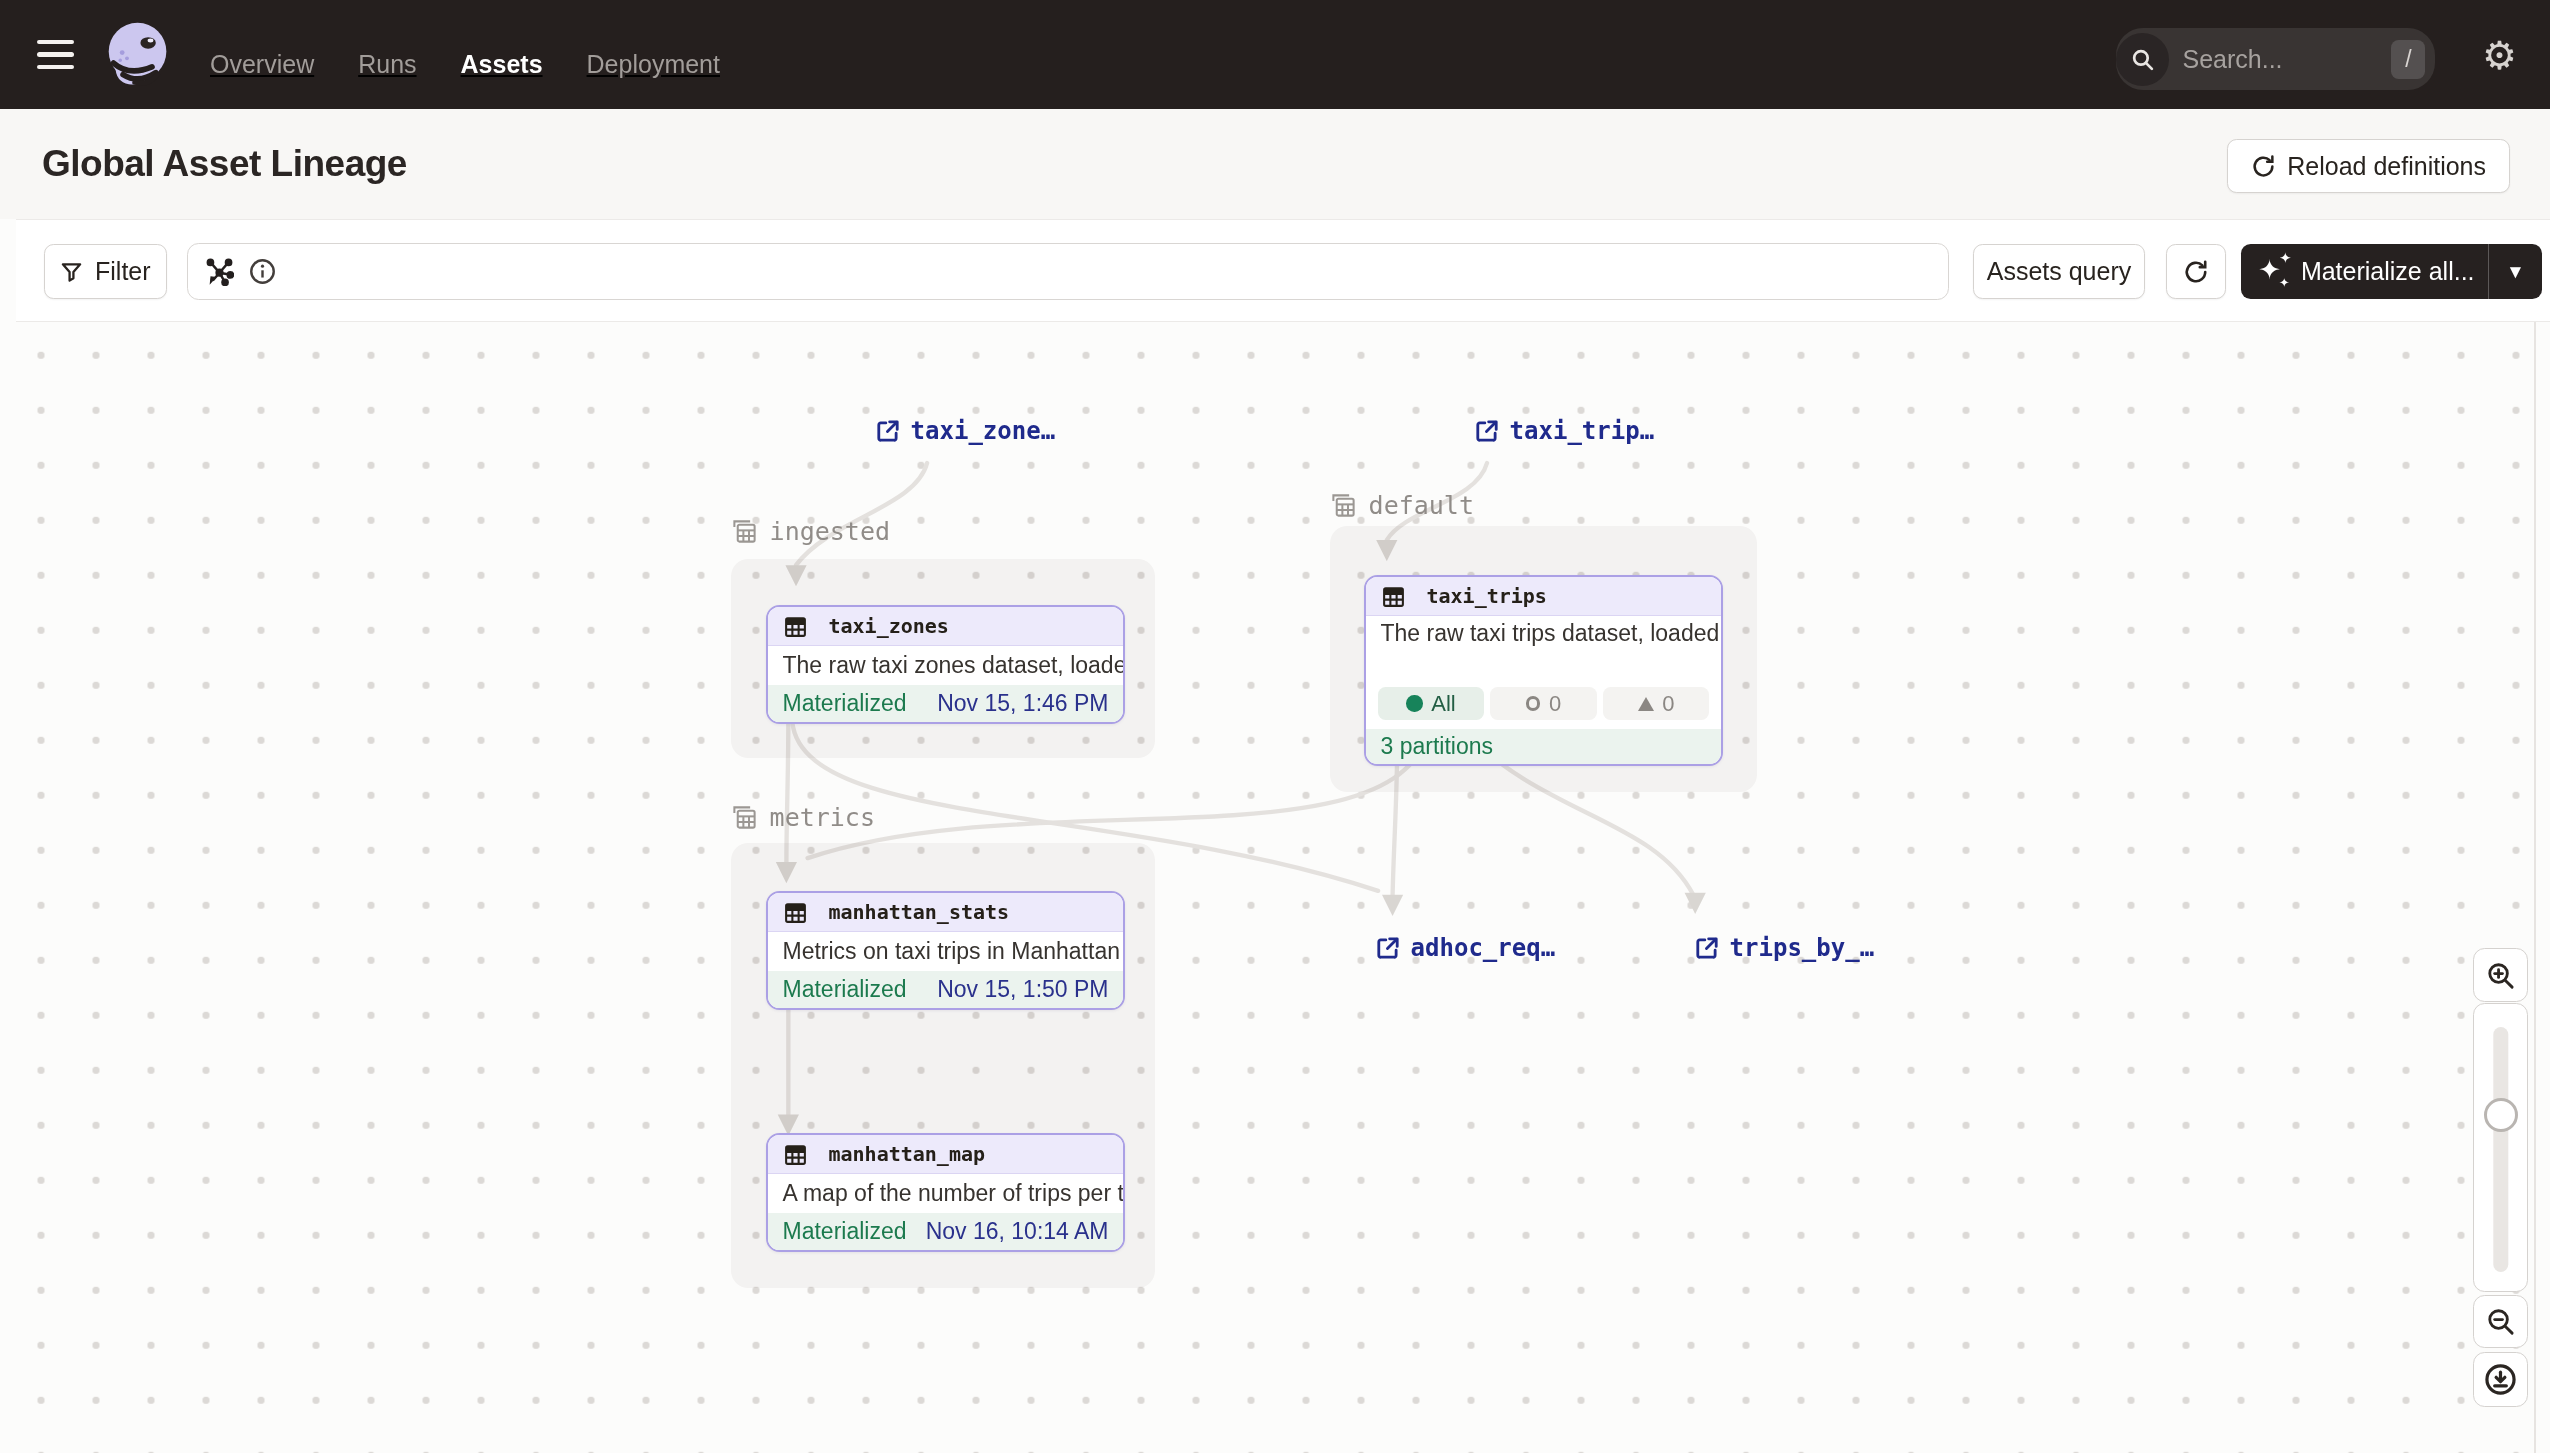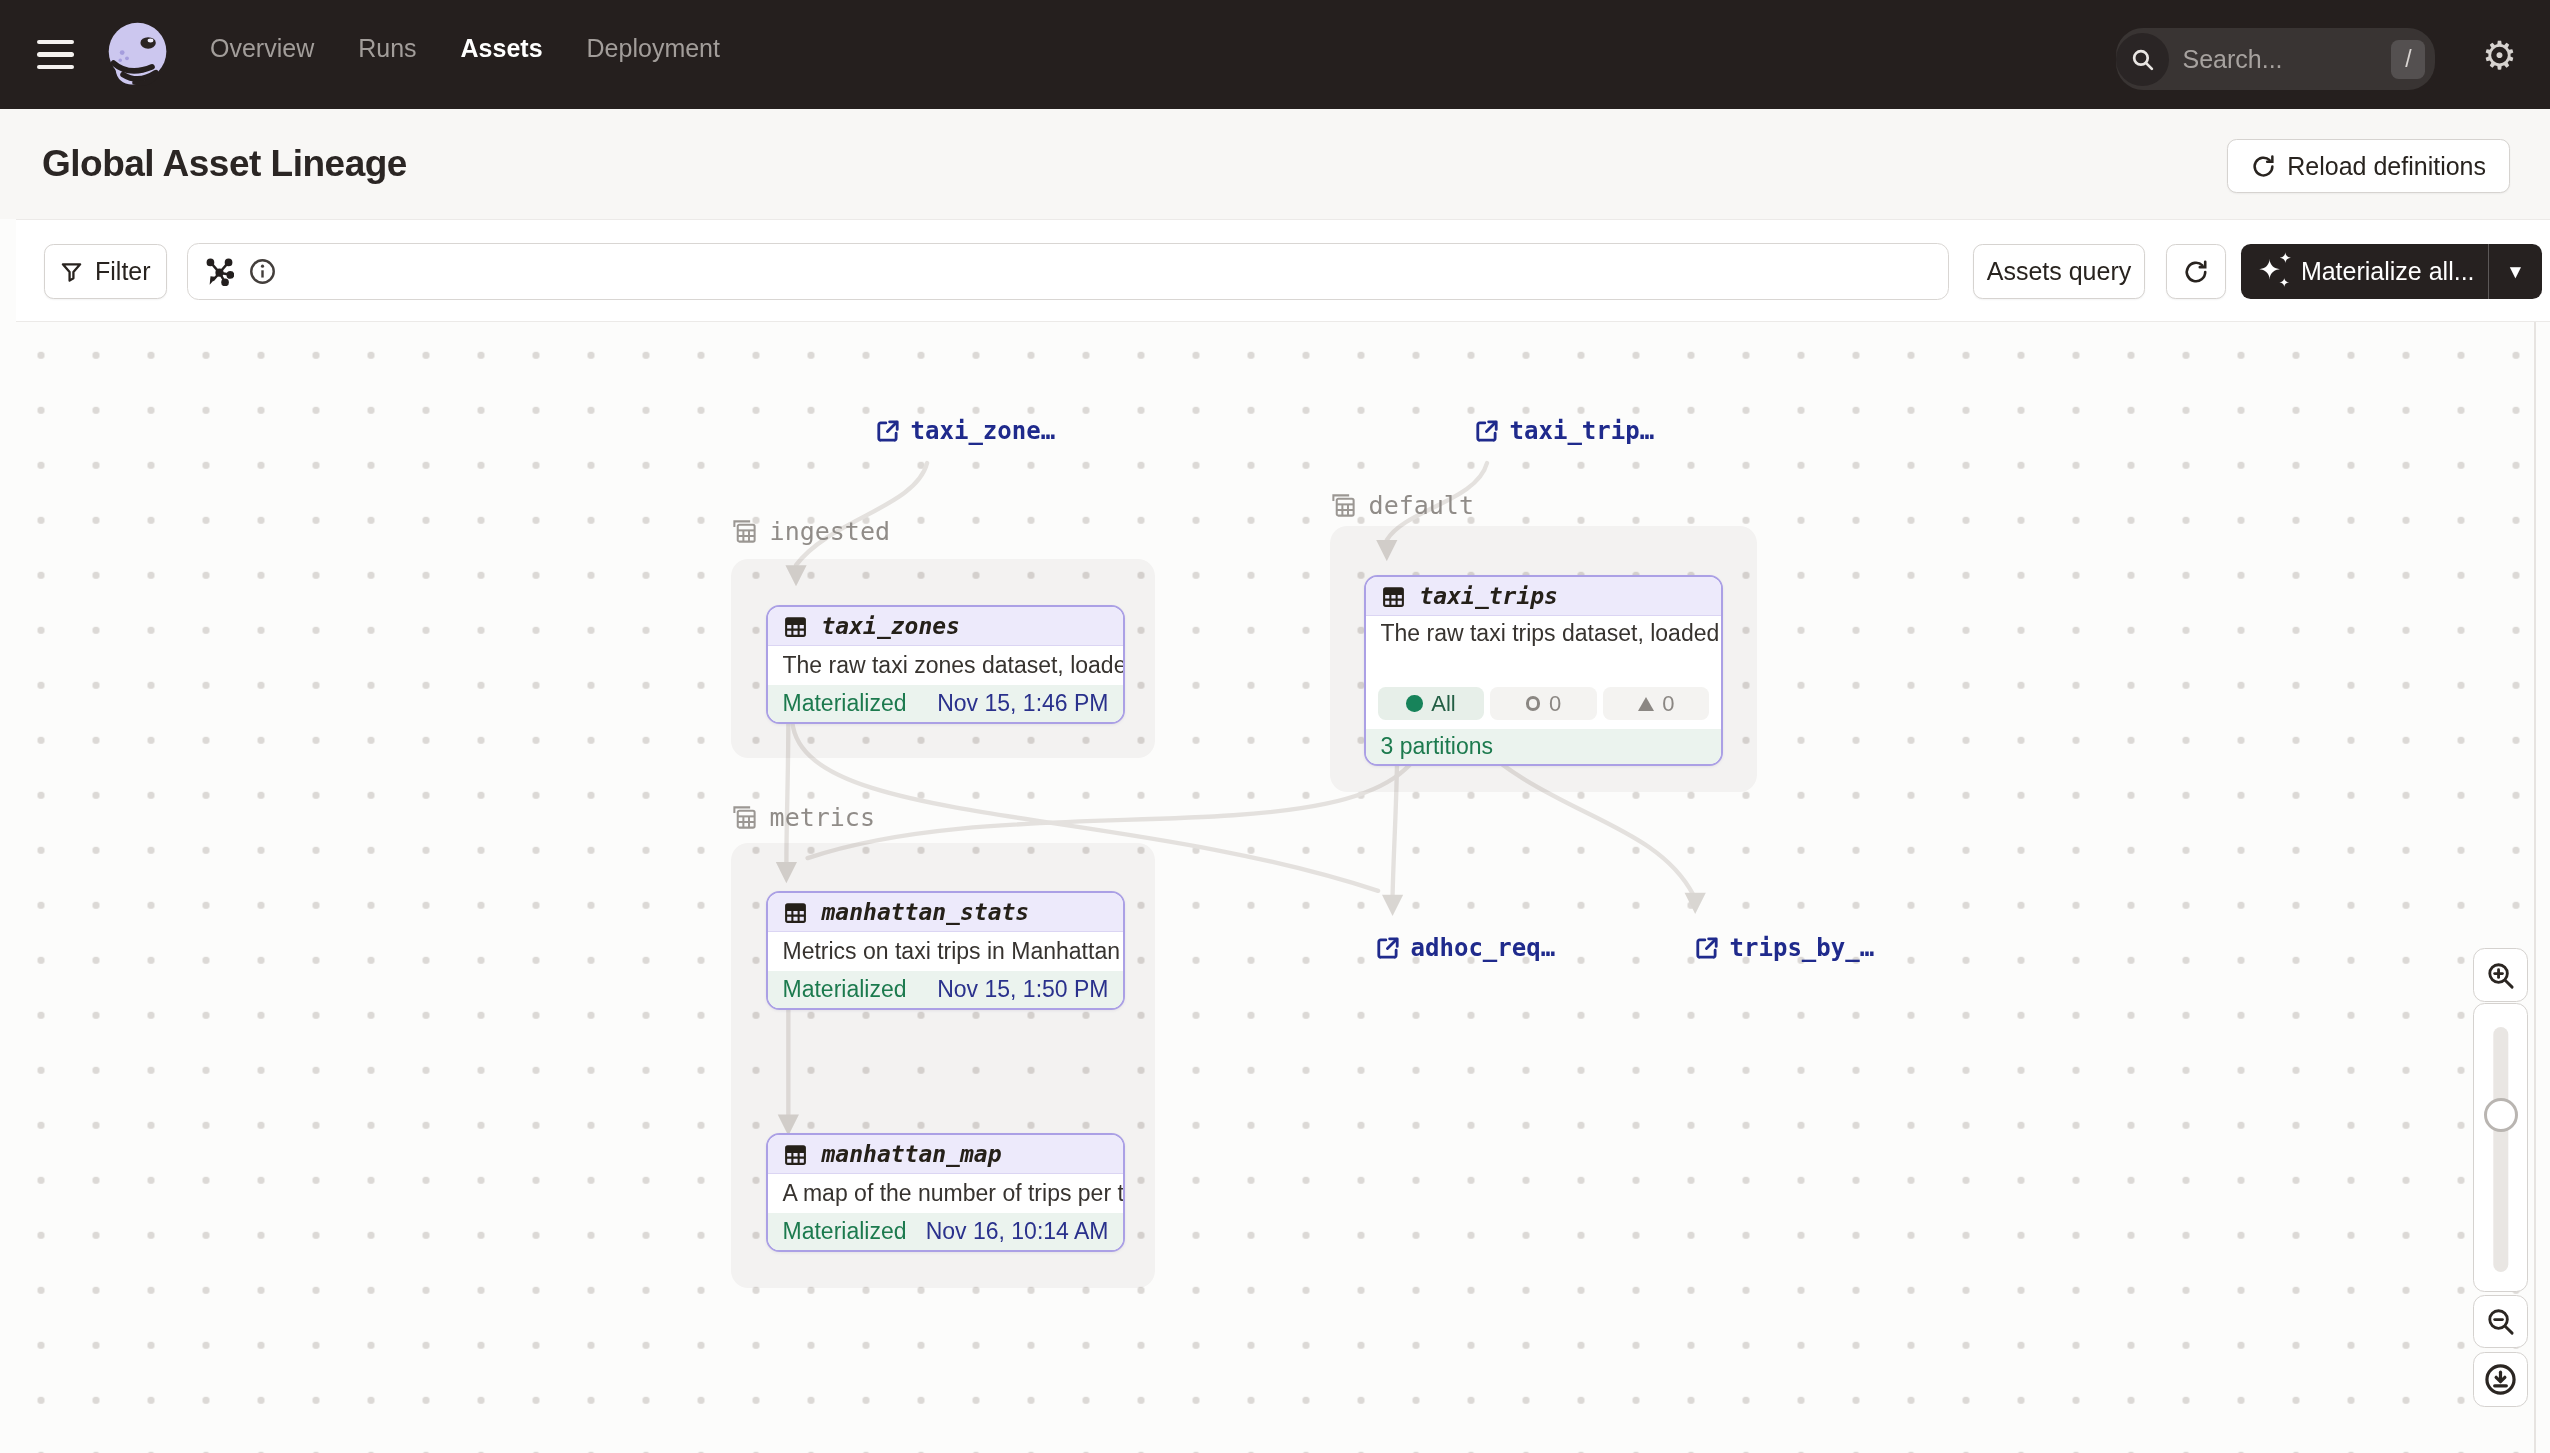--- a/index.html
+++ b/index.html
@@ -7,21 +7,21 @@
               font-family:"Liberation Sans", sans-serif; }
   #app { position:relative; width:2550px; height:1453px; }
 
   
   .topnav { position:absolute; left:0; top:0; width:2550px; height:109px;
             background:#251f1e; display:flex; align-items:center; }
   .hamburger { position:absolute; left:37px; top:35px; width:39px; height:39px;
                display:flex; flex-direction:column; justify-content:center; gap:7.7px; cursor:pointer; }
   .hamburger div { width:37px; height:4.8px; background:#f5f2f0; border-radius:2.9px; }
   .logo { position:absolute; left:102px; top:17.3px; width:73px; height:73px; }
-  .navlinks { position:absolute; left:210px; top:0; height:96px; display:flex; align-items:center; gap:44px; }
+  .navlinks { position:absolute; left:210px; top:16px; height:96px; display:flex; align-items:center; gap:44px;text-decoration:underline; }
   .navlink { font-size:25px; color:#a29d9a; cursor:pointer; }
   .navlink.active { color:#ffffff; font-weight:bold; }
   .searchpill { position:absolute; right:115px; top:28px; width:319px; height:62px;
                 background:#393433; border-radius:27px; display:flex; align-items:center; cursor:text; }
   .searchpill .iconwrap { width:53px; height:53px; border-radius:27px; background:#2a2525;
                           display:flex; align-items:center; justify-content:center; }
   .searchpill .ph { margin-left:13.5px; font-size:25px; color:#a7a29f; flex:1; }
   .slashkey { width:34px; height:39px; margin-right:9.6px; border-radius:7.7px; background:#545050;
               color:#d9d5d2; font-size:23px; display:flex; align-items:center; justify-content:center; }
   .gear { position:absolute; right:33px; top:50%; transform:translateY(-50%); font-size:39px;
@@ -70,22 +70,22 @@
   .group-label { position:absolute; display:flex; align-items:center; gap:11.6px;
                  font-family:"DejaVu Sans Mono", monospace; font-size:25px; color:#908c88; }
 
   .ext-link { position:absolute; display:flex; align-items:center; gap:9.6px; cursor:pointer;
               font-family:"DejaVu Sans Mono", monospace; font-weight:bold; font-size:24px; color:#1f2a8c; }
 
   .asset-node { position:absolute; width:359px; background:#ffffff; border:2.4px solid #aba0e5;
                 border-radius:13.5px; cursor:pointer; overflow:hidden;
                 box-shadow:0 1px 2.9px rgba(60,50,120,0.08); }
   .node-hdr { height:39px; background:#edeafb; border-bottom:1px solid #dbd5f3;
-              display:flex; align-items:center; gap:14px; padding:0 14.5px;
-              font-family:"DejaVu Sans Mono", monospace; font-weight:bold; font-size:23px; color:#252019;font-style:italic; }
+              display:flex; align-items:center; gap:21px; padding:0 14.5px;
+              font-family:"DejaVu Sans Mono", monospace; font-weight:bold; font-size:20px; color:#252019; }
   .node-desc { height:39px; display:flex; align-items:center; padding:0 14.5px;
                font-size:23px; color:#37332f; white-space:nowrap; overflow:hidden; }
   .node-desc.short { height:35px; }
   .node-foot { height:37px; background:#ebf3ee; display:flex; align-items:center;
                justify-content:space-between; padding:0 14.5px; font-size:23px; }
   .node-foot .status { color:#1c7a4e; }
   .node-foot .ts { color:#2a318c; }
   .badge-row { height:42px; display:flex; align-items:flex-start; gap:5.8px; padding:0 11.6px;margin-top:36px; }
   .pill { flex:1; height:33px; border-radius:7.7px; display:flex; align-items:center;
           justify-content:center; gap:8.7px; font-size:22px; }

